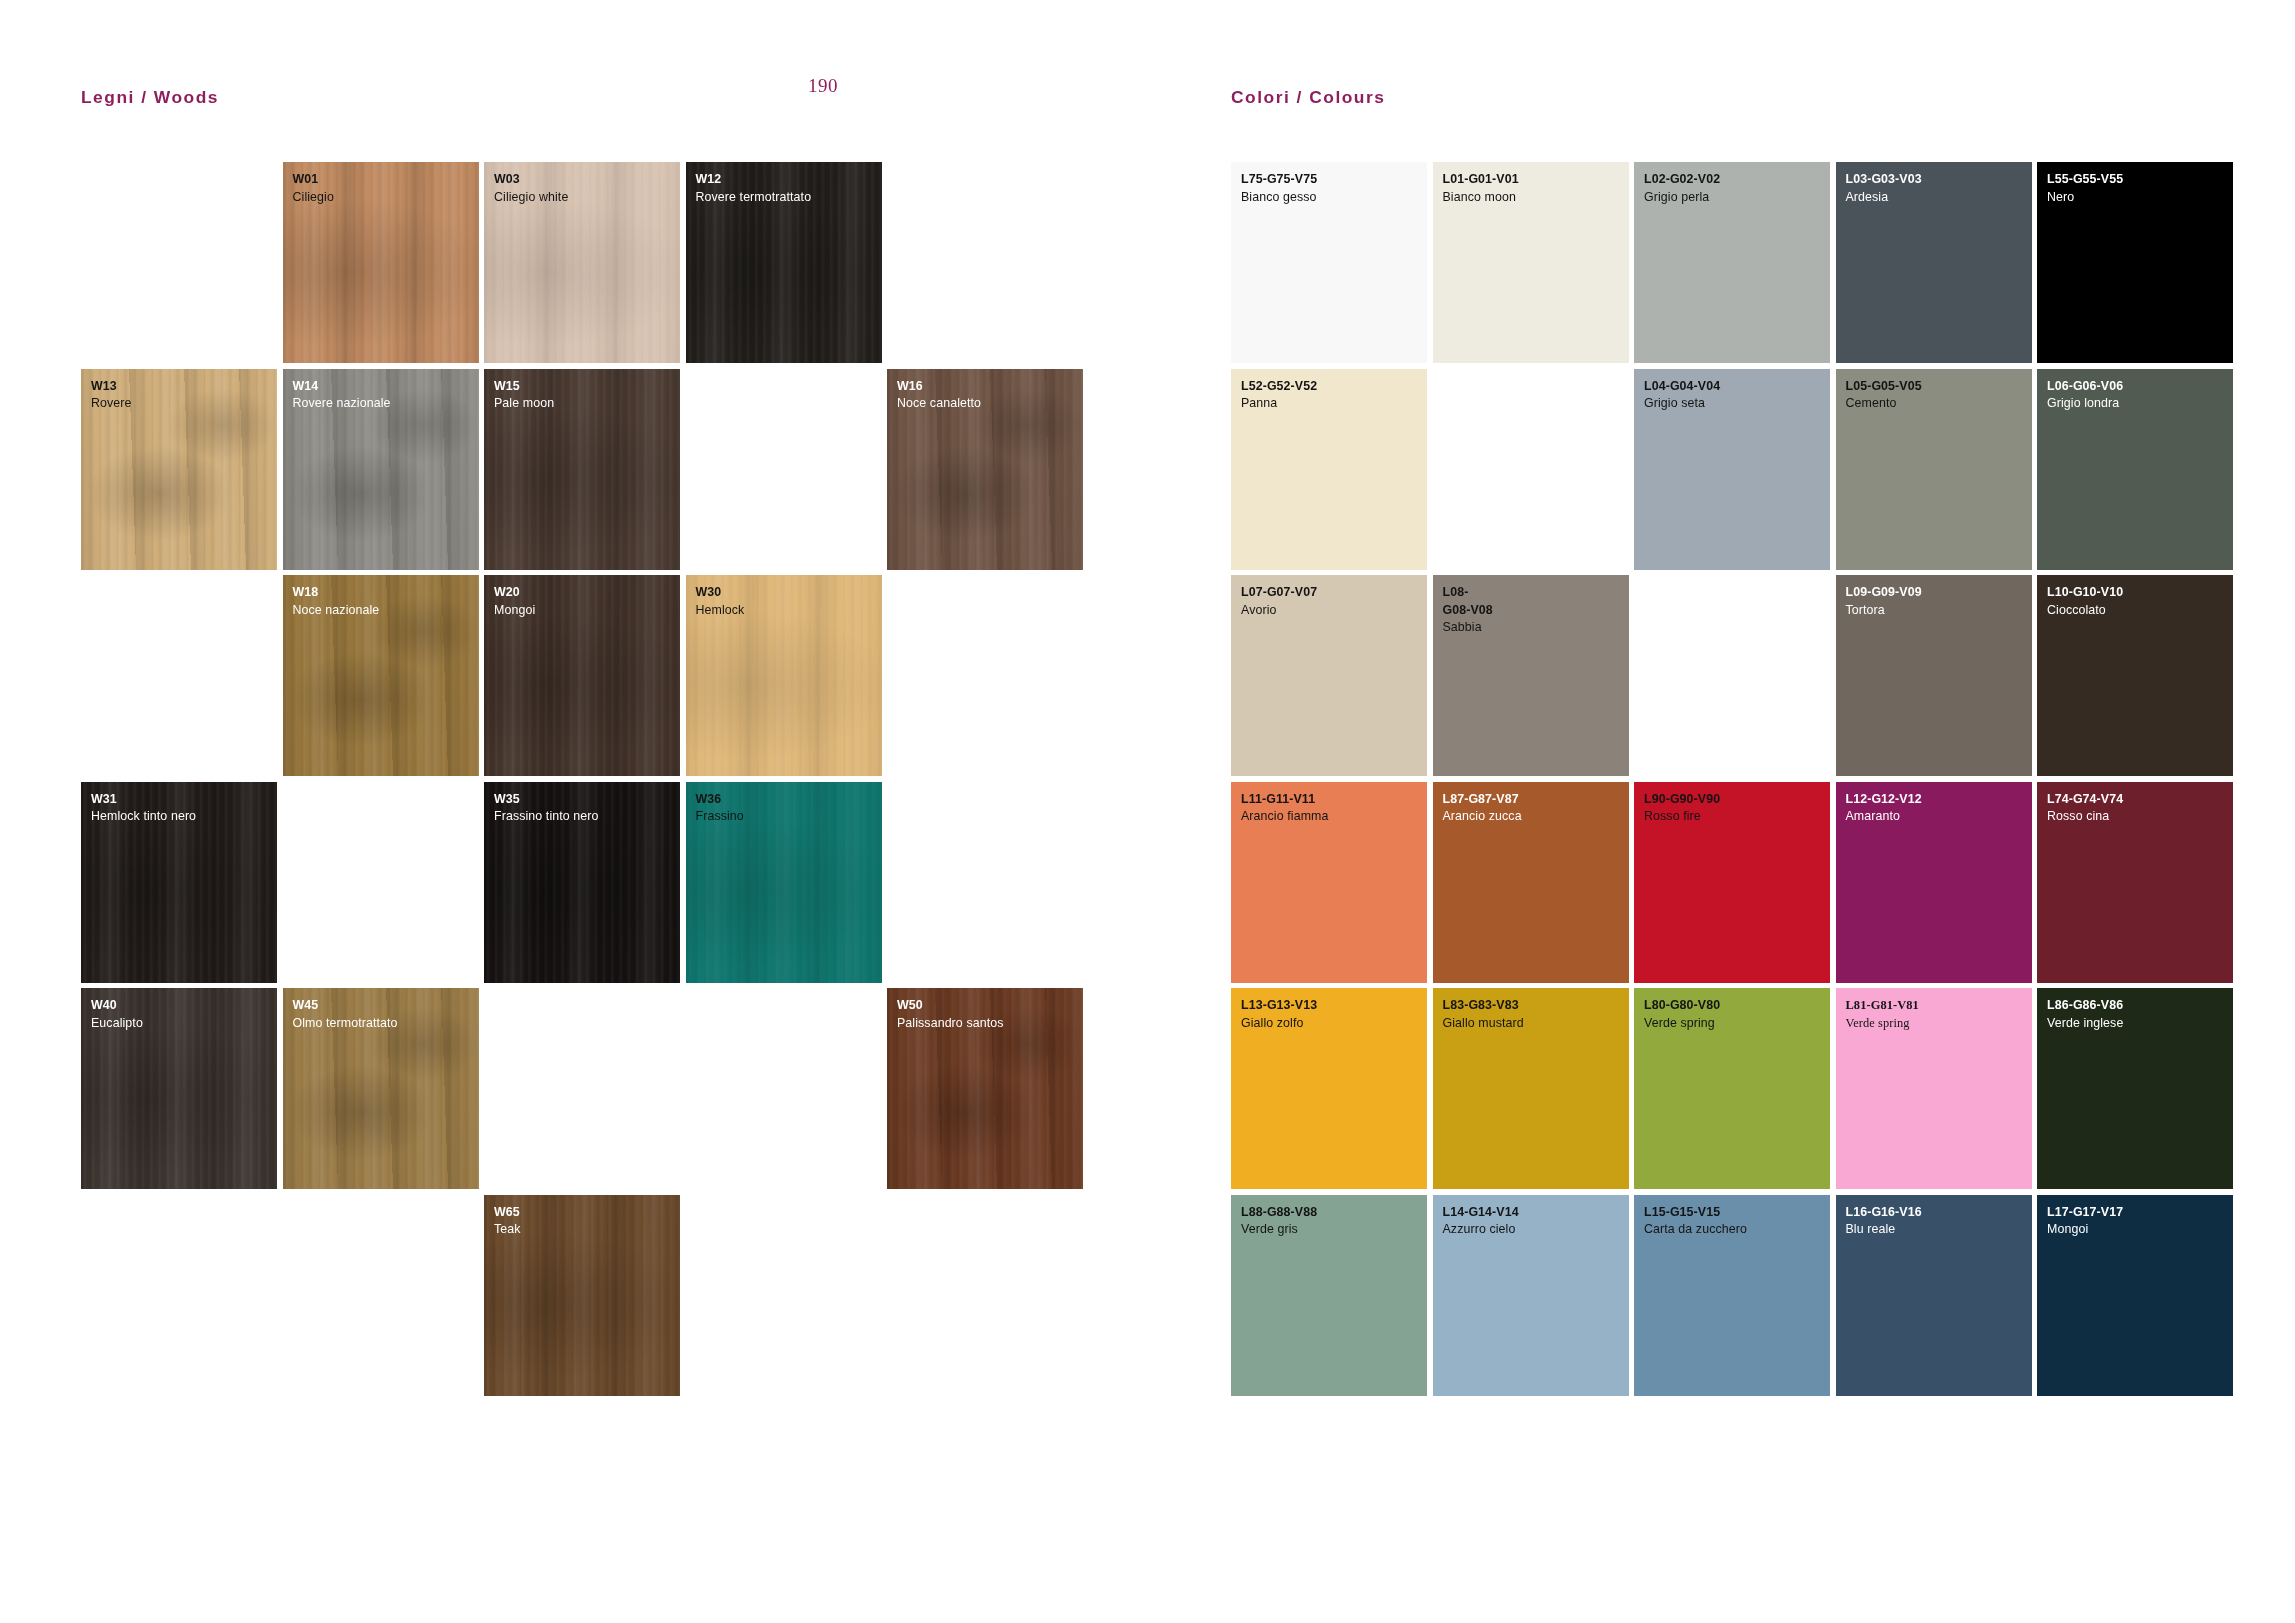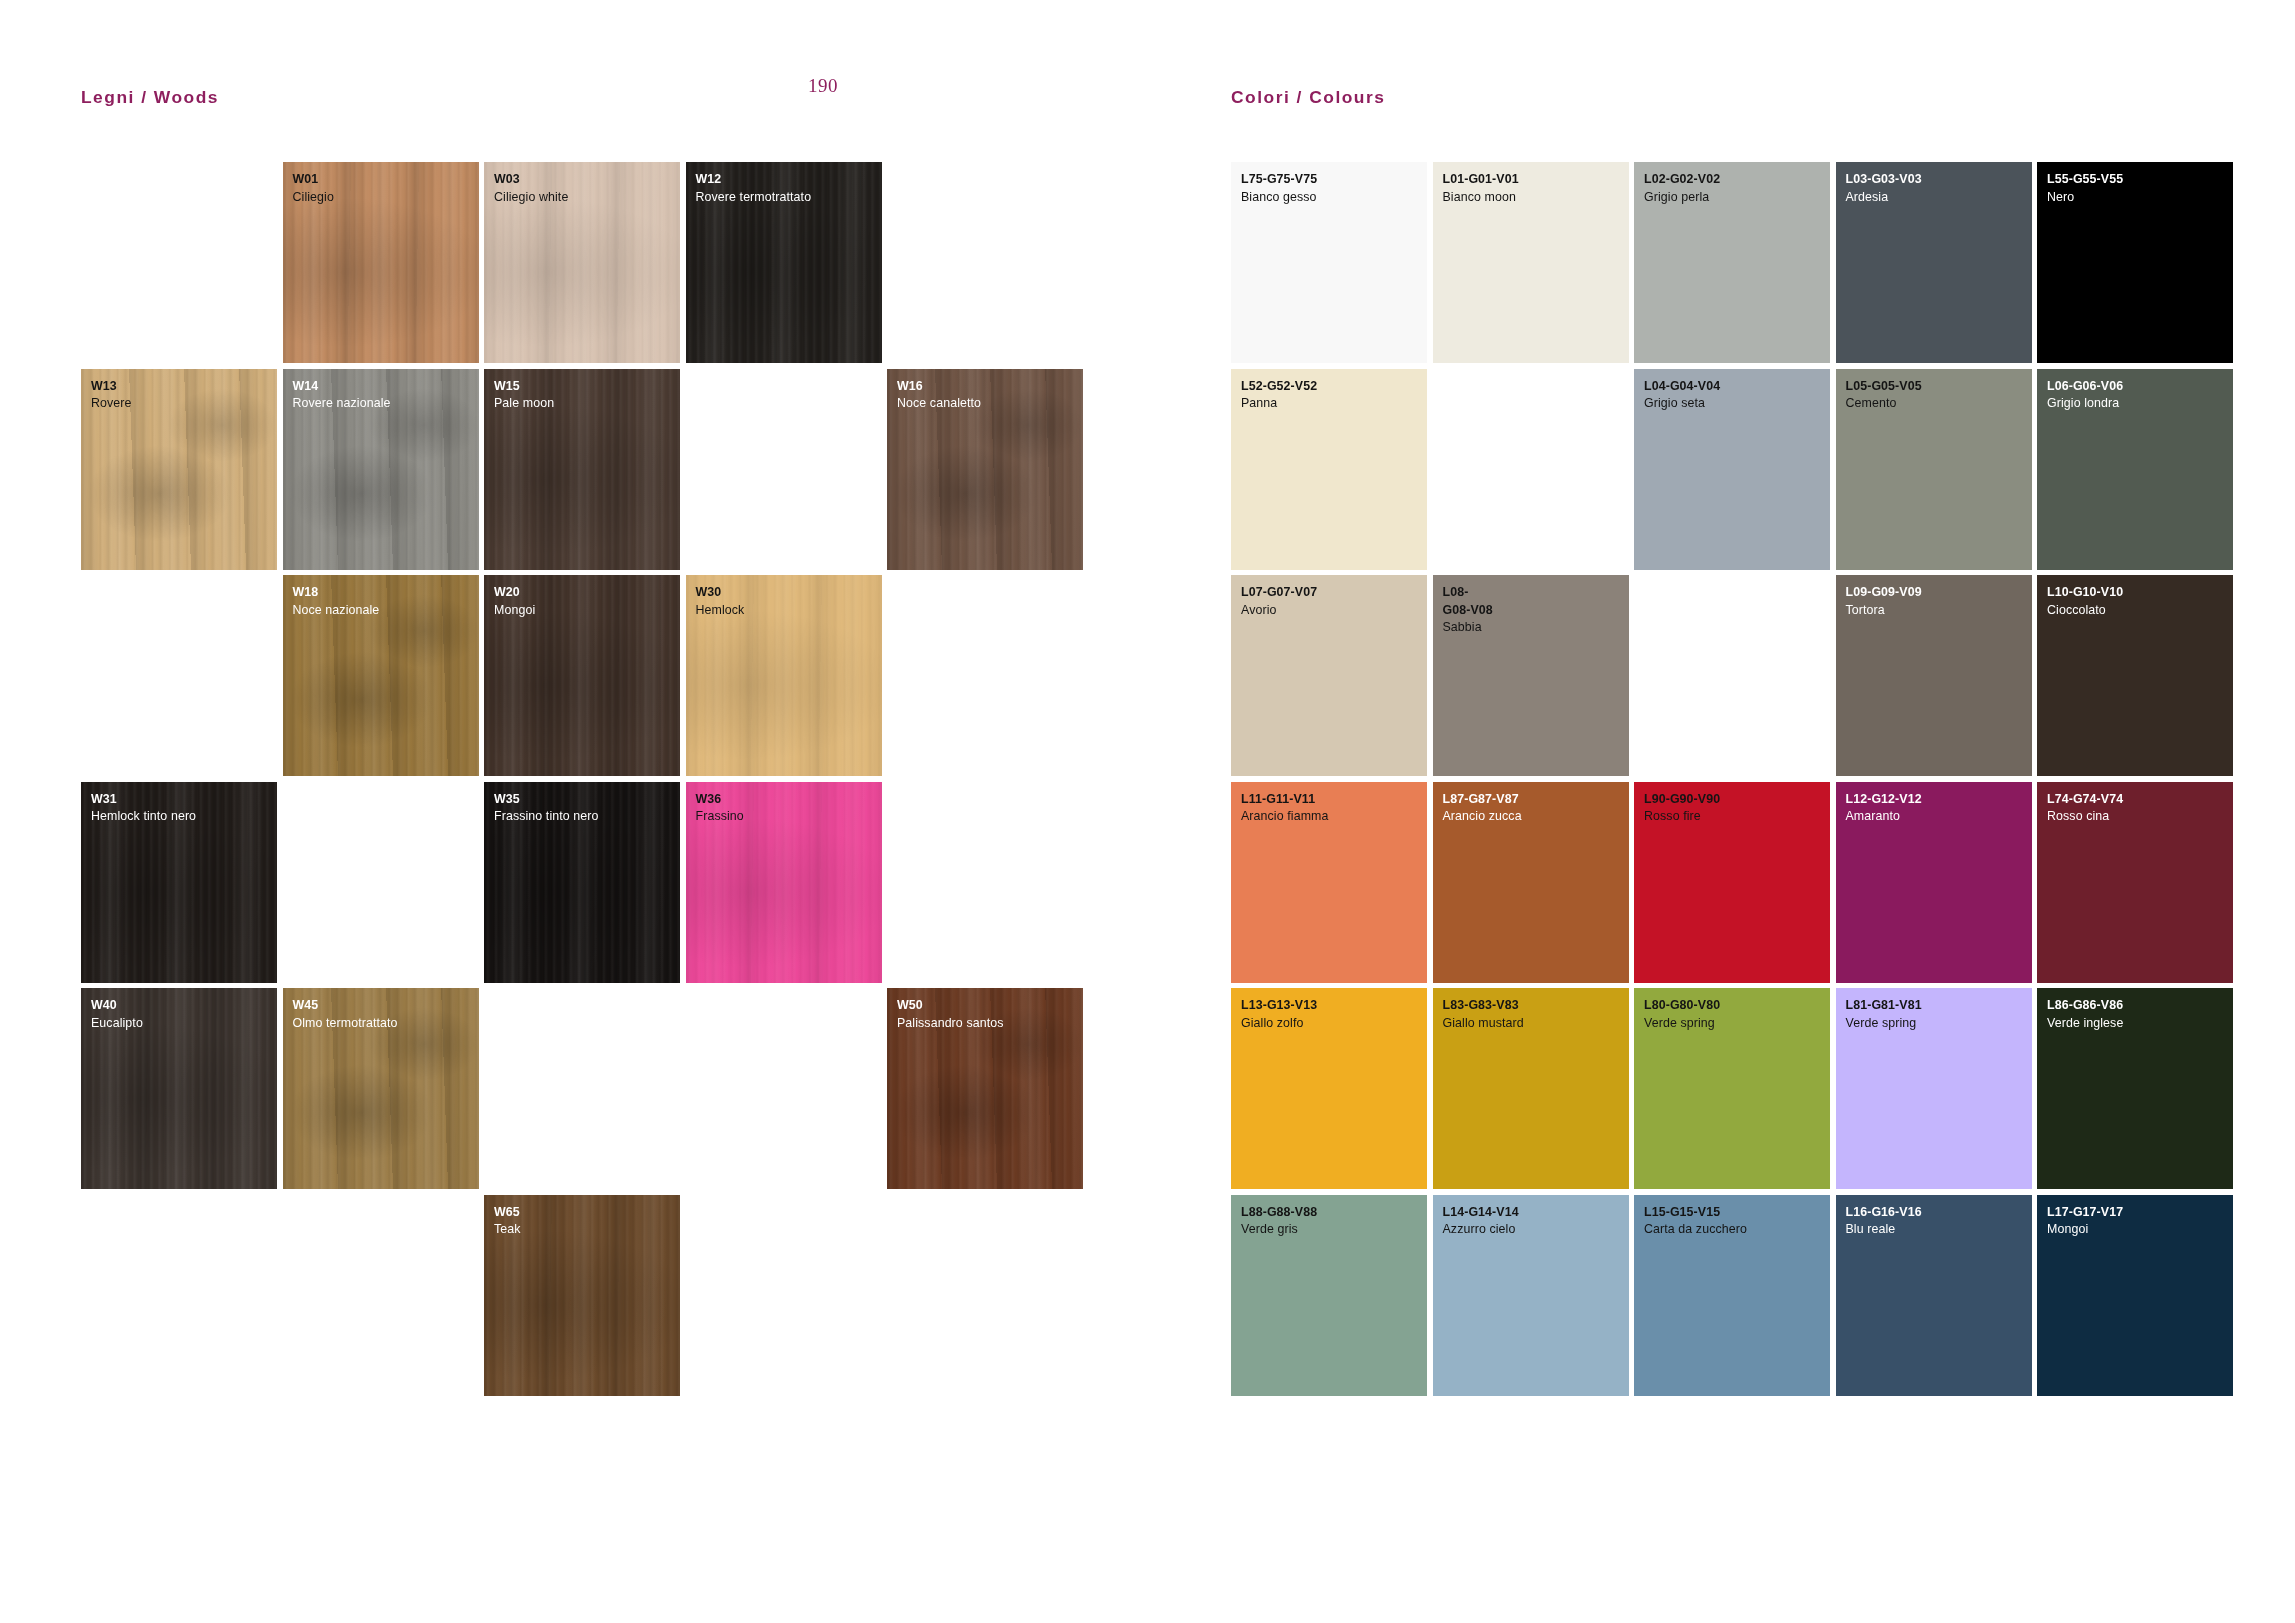--- a/index.html
+++ b/index.html
@@ -210,21 +210,21 @@
           <span class="name">Hemlock tinto nero</span>
         </div>
       </div>
       <div class="swatch light-text" style="grid-area: 4 / 3; background: rgb(21, 18, 17);">
         <div class="wood dense"></div>
         <div class="swatch-label">
           <span class="code">W35</span>
           <span class="name">Frassino tinto nero</span>
         </div>
       </div>
-      <div class="swatch dark-text" style="grid-area: 4 / 4; background: #ec4899;">
+      <div class="swatch dark-text" style="grid-area: 4 / 4; background: #0f766e;">
         <div class="wood soft"></div>
         <div class="swatch-label">
           <span class="code">W36</span>
           <span class="name">Frassino</span>
         </div>
       </div>
       <div class="swatch light-text" style="grid-area: 5 / 1; background: rgb(59, 51, 46);">
         <div class="wood dense"></div>
         <div class="swatch-label">
           <span class="code">W40</span>
@@ -375,21 +375,21 @@
           <span class="code">L83-G83-V83</span>
           <span class="name">Giallo mustard</span>
         </div>
       </div>
       <div class="swatch dark-text" style="grid-area: 5 / 3; background: rgb(146, 169, 62);">
         <div class="swatch-label">
           <span class="code">L80-G80-V80</span>
           <span class="name">Verde spring</span>
         </div>
       </div>
-      <div class="swatch dark-text" style="grid-area: 5 / 4; background: #c4b5fd;">
+      <div class="swatch dark-text" style="grid-area: 5 / 4; background: #f9a8d4; font-family: Liberation Serif, serif;">
         <div class="swatch-label">
           <span class="code">L81-G81-V81</span>
           <span class="name">Verde spring</span>
         </div>
       </div>
       <div class="swatch light-text" style="grid-area: 5 / 5; background: rgb(30, 41, 23);">
         <div class="swatch-label">
           <span class="code">L86-G86-V86</span>
           <span class="name">Verde inglese</span>
         </div>

